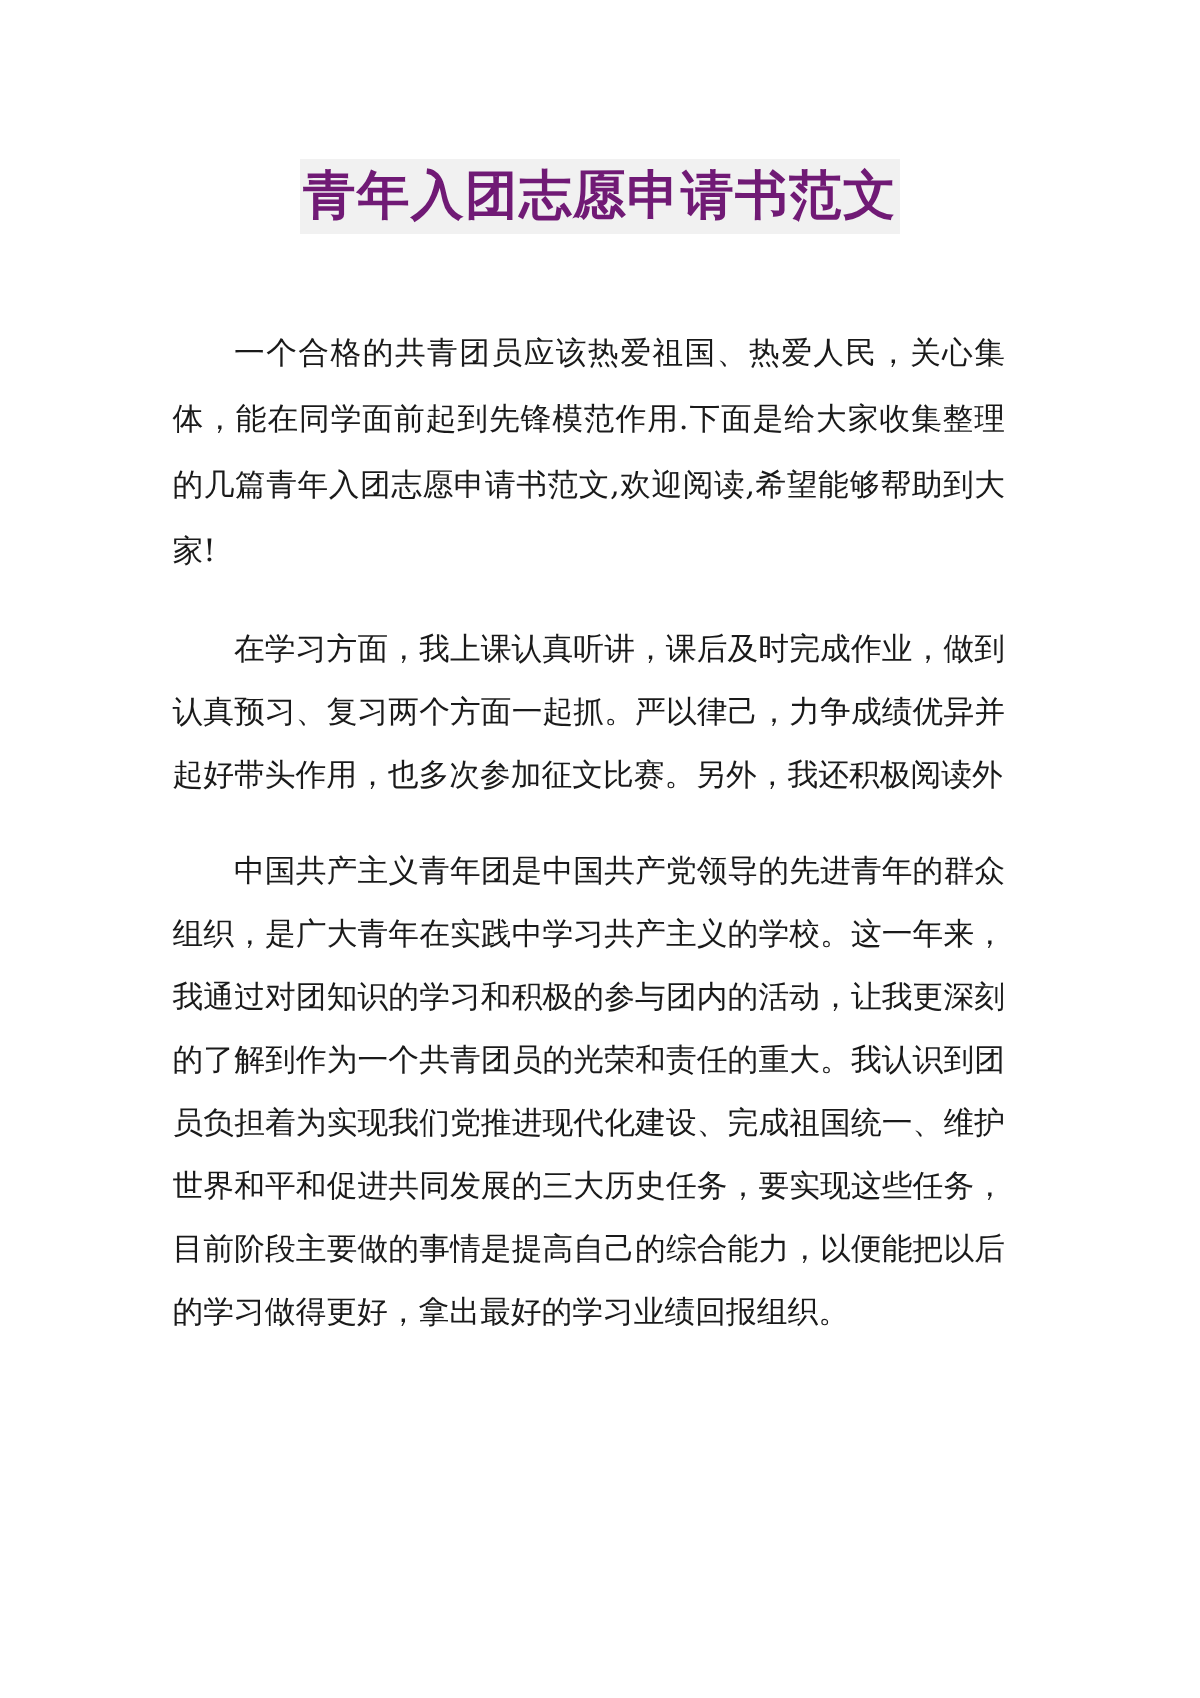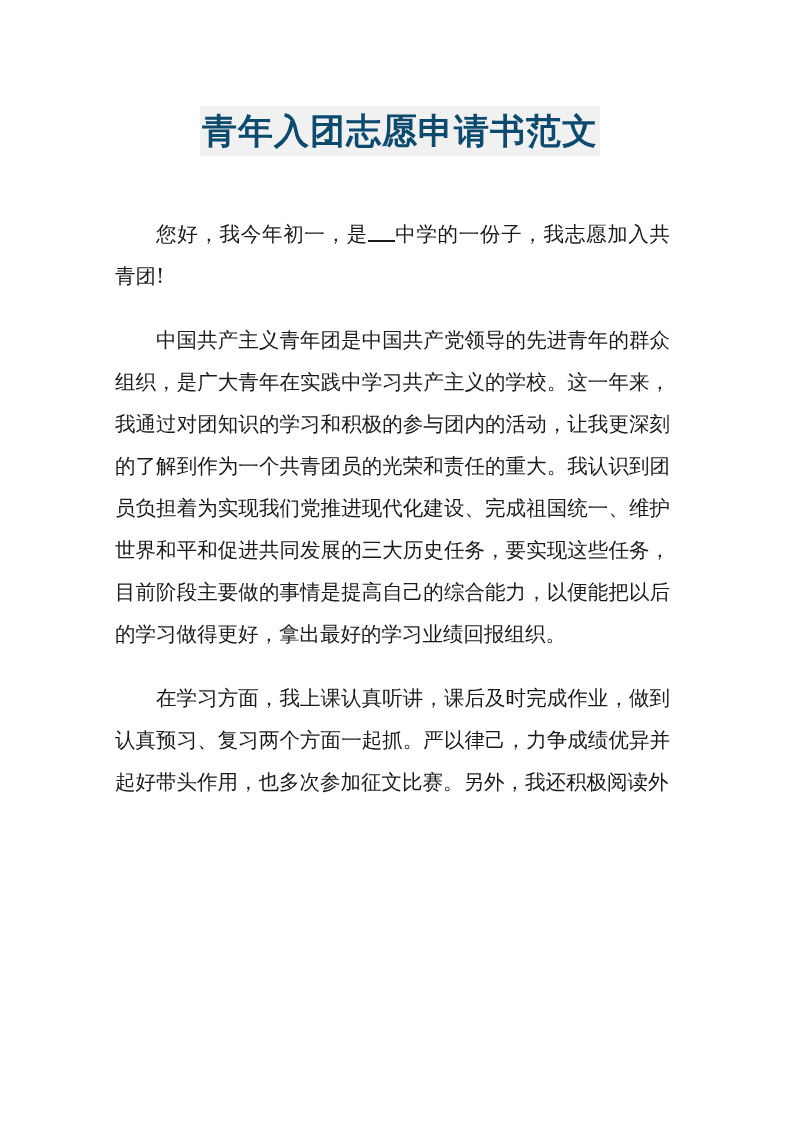--- a/index.html
+++ b/index.html
@@ -1,34 +1,34 @@
 <!DOCTYPE html>
 <html><head>
 <meta charset="utf-8">
 <style>
   html, body { margin: 0; padding: 0; background: #ffffff; }
   body { width: 800px; height: 1132px; position: relative; overflow: hidden;
          font-family: "DejaVu Serif", "Liberation Serif", serif; color: #1a1a1a; }
   .title-wrap { position: absolute; top: 106px; left: 0; width: 800px; text-align: center; }
-  .title { display: inline-block; background: #f1f1f1; color: #0c4a6e;
+  .title { display: inline-block; background: #f1f1f1; color: #701a75;
            font-family: "DejaVu Sans", "Liberation Sans", sans-serif; font-weight: bold;
            font-size: 35px; line-height: 50px; padding: 0 2px; letter-spacing: 1px; }
   .content { position: absolute; top: 213px; left: 115px; width: 555px; }
   p { margin: 0 0 22px 0; font-size: 20.5px; line-height: 42px; text-align: justify;
       text-indent: 2em; }
   .p-intro { line-height: 44px; }
   .subhead { color: #1a8fd1; font-family: "DejaVu Sans", "Liberation Sans", sans-serif;
              font-weight: bold; font-size: 19px; margin-top: -2px; margin-bottom: 16px; }
   .blank { display: inline-block; width: 1.3em; border-bottom: 2px solid #1a1a1a; height: 1em;
            vertical-align: -0.05em; text-indent: 0; }
 </style>
 </head>
 <body>
 
 <div class="title-wrap">
   <span class="title">青年入团志愿申请书范文</span>
 </div>
 
 <div class="content">
-  <p><span>您好，我今年初一，是</span><span class="blank"></span><span>中学的一份子，我志愿加入共青团!</span></p>
+  <p class="p-intro">一个合格的共青团员应该热爱祖国、热爱人民，关心集体，能在同学面前起到先锋模范作用.下面是给大家收集整理的几篇青年入团志愿申请书范文,欢迎阅读,希望能够帮助到大家!</p>
+  <p>在学习方面，我上课认真听讲，课后及时完成作业，做到认真预习、复习两个方面一起抓。严以律己，力争成绩优异并起好带头作用，也多次参加征文比赛。另外，我还积极阅读外</p>
   <p>中国共产主义青年团是中国共产党领导的先进青年的群众组织，是广大青年在实践中学习共产主义的学校。这一年来，我通过对团知识的学习和积极的参与团内的活动，让我更深刻的了解到作为一个共青团员的光荣和责任的重大。我认识到团员负担着为实现我们党推进现代化建设、完成祖国统一、维护世界和平和促进共同发展的三大历史任务，要实现这些任务，目前阶段主要做的事情是提高自己的综合能力，以便能把以后的学习做得更好，拿出最好的学习业绩回报组织。</p>
-  <p>在学习方面，我上课认真听讲，课后及时完成作业，做到认真预习、复习两个方面一起抓。严以律己，力争成绩优异并起好带头作用，也多次参加征文比赛。另外，我还积极阅读外</p>
 </div>
 
 </body></html>

